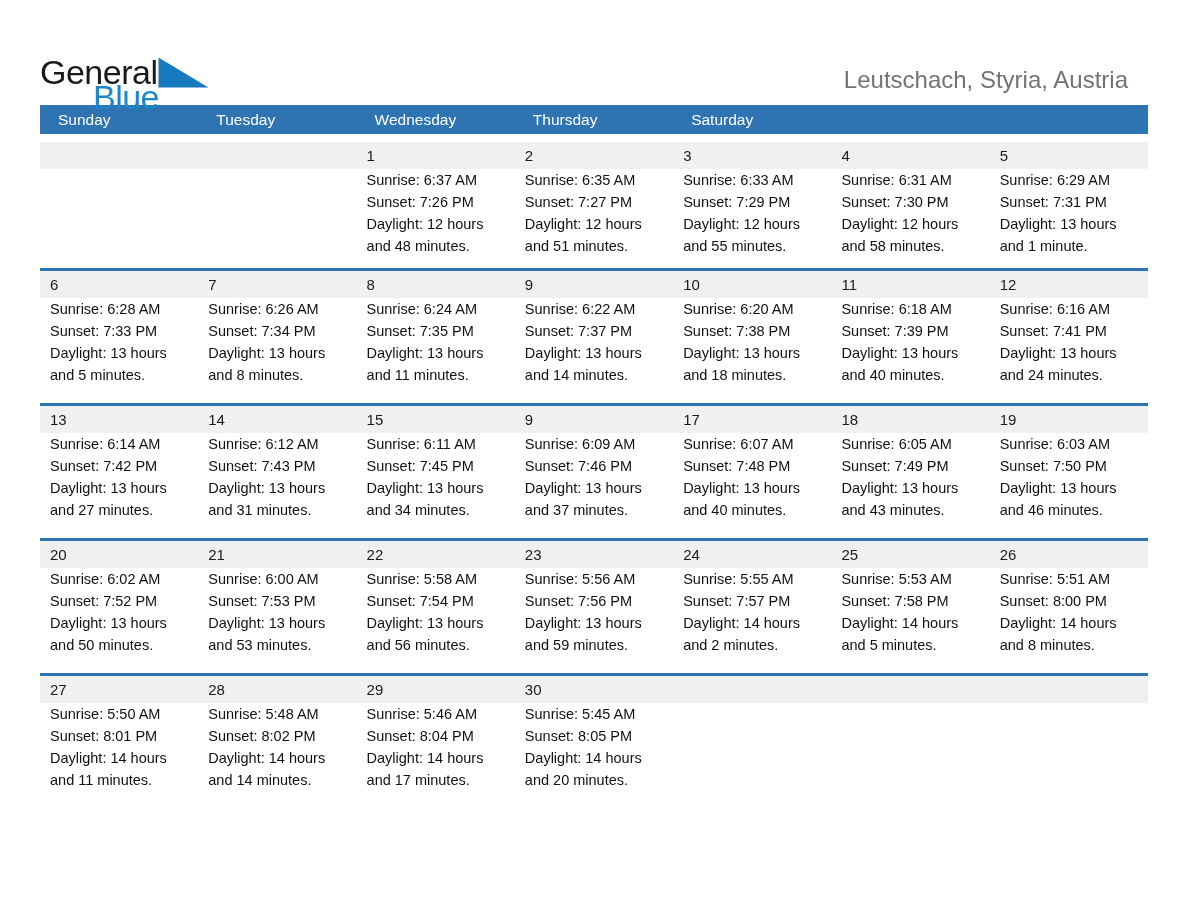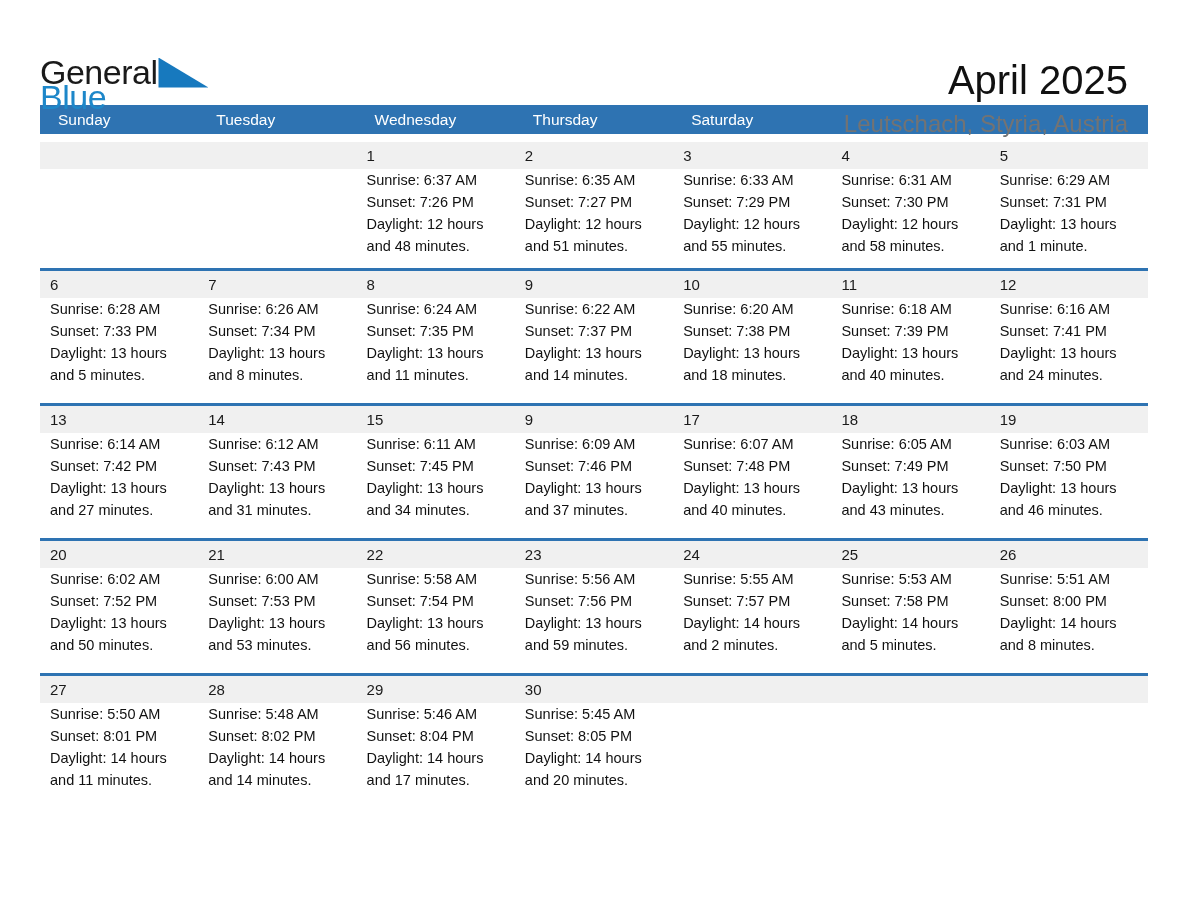--- a/index.html
+++ b/index.html
@@ -10,21 +10,21 @@
   
   .top-area{display:flex;justify-content:space-between;align-items:flex-start;
             padding-top:55px;height:105px;box-sizing:border-box;}
   .logo{width:180px;}
   .logo-top{display:flex;align-items:center;}
   .logo-general{font-size:34px;line-height:1;color:#1a1a1a;letter-spacing:-.5px;}
   .logo-triangle{width:50px;height:30px;margin-left:1px;margin-top:1px;
                  clip-path:polygon(0 0,100% 100%,0 100%);
                  background:var(--logo-triangle-blue,#1779BE);}
   .logo-blue{font-size:34px;line-height:1;color:var(--logo-blue,#1D87C9);
-             text-align:left;margin-top:-9px;padding-right:8px;letter-spacing:-.5px;}
+             text-align:center;margin-top:-9px;padding-right:8px;letter-spacing:-.5px;}
   .titles{text-align:right;padding-right:20px;padding-top:3px;}
   .cal-title{font-size:40px;line-height:1.1;color:#111;}
   .cal-subtitle{font-size:24px;line-height:1.2;color:#737373;margin-top:8px;}
 
   
   .weekday-row{display:grid;grid-template-columns:repeat(7,1fr);
                background:var(--header-blue,#2E73B2);height:29px;}
   .weekday-cell{color:#fff;font-size:15.5px;line-height:29px;padding-left:18px;
                 overflow:hidden;white-space:nowrap;}
 
@@ -49,21 +49,20 @@
 
     <div class="top-area">
       <div class="logo">
         <div class="logo-top">
           <span class="logo-general">General</span>
           <span class="logo-triangle"></span>
         </div>
         <div class="logo-blue">Blue</div>
       </div>
       <div class="titles">
-        <div class="cal-title">April 2025</div>
         <div class="cal-subtitle">Leutschach, Styria, Austria</div>
       </div>
     </div>
 
     <div class="weekday-row">
       <div class="weekday-cell">Sunday</div>
       <div class="weekday-cell">Tuesday</div>
       <div class="weekday-cell">Wednesday</div>
       <div class="weekday-cell">Thursday</div>
       <div class="weekday-cell">Saturday</div>

